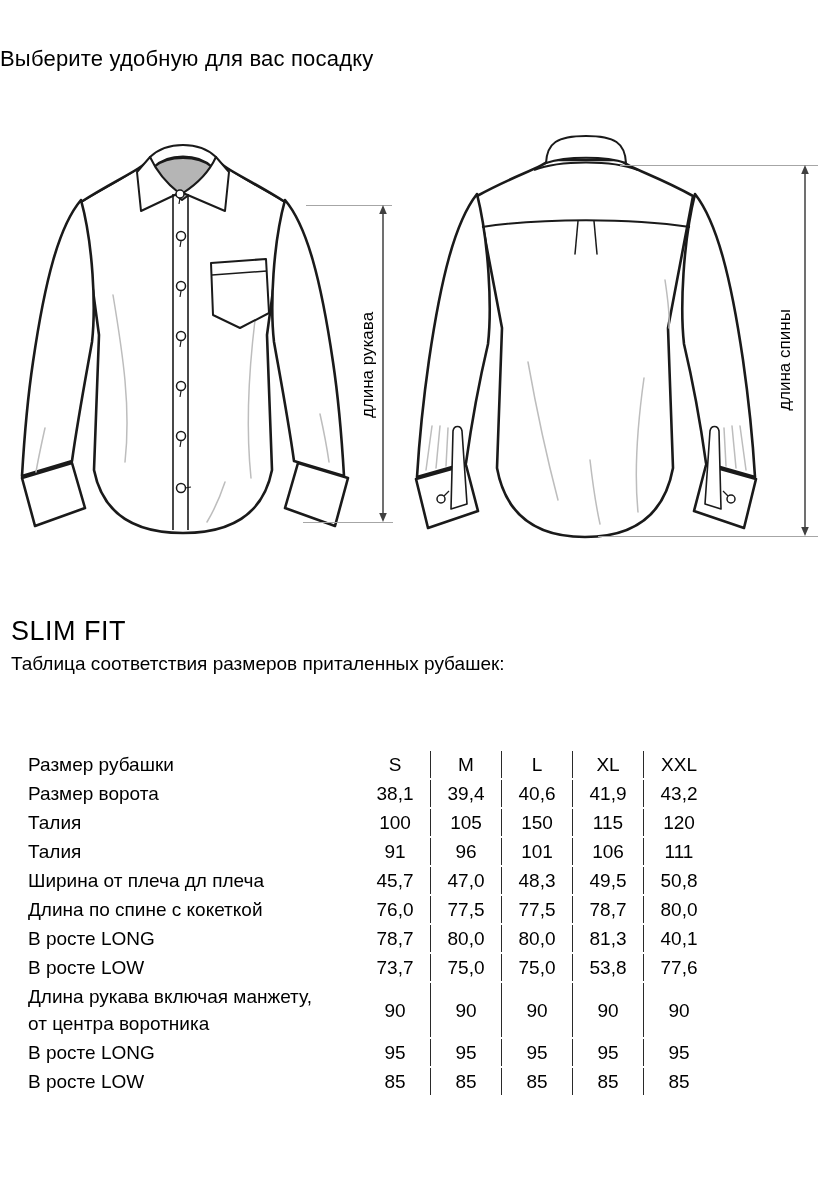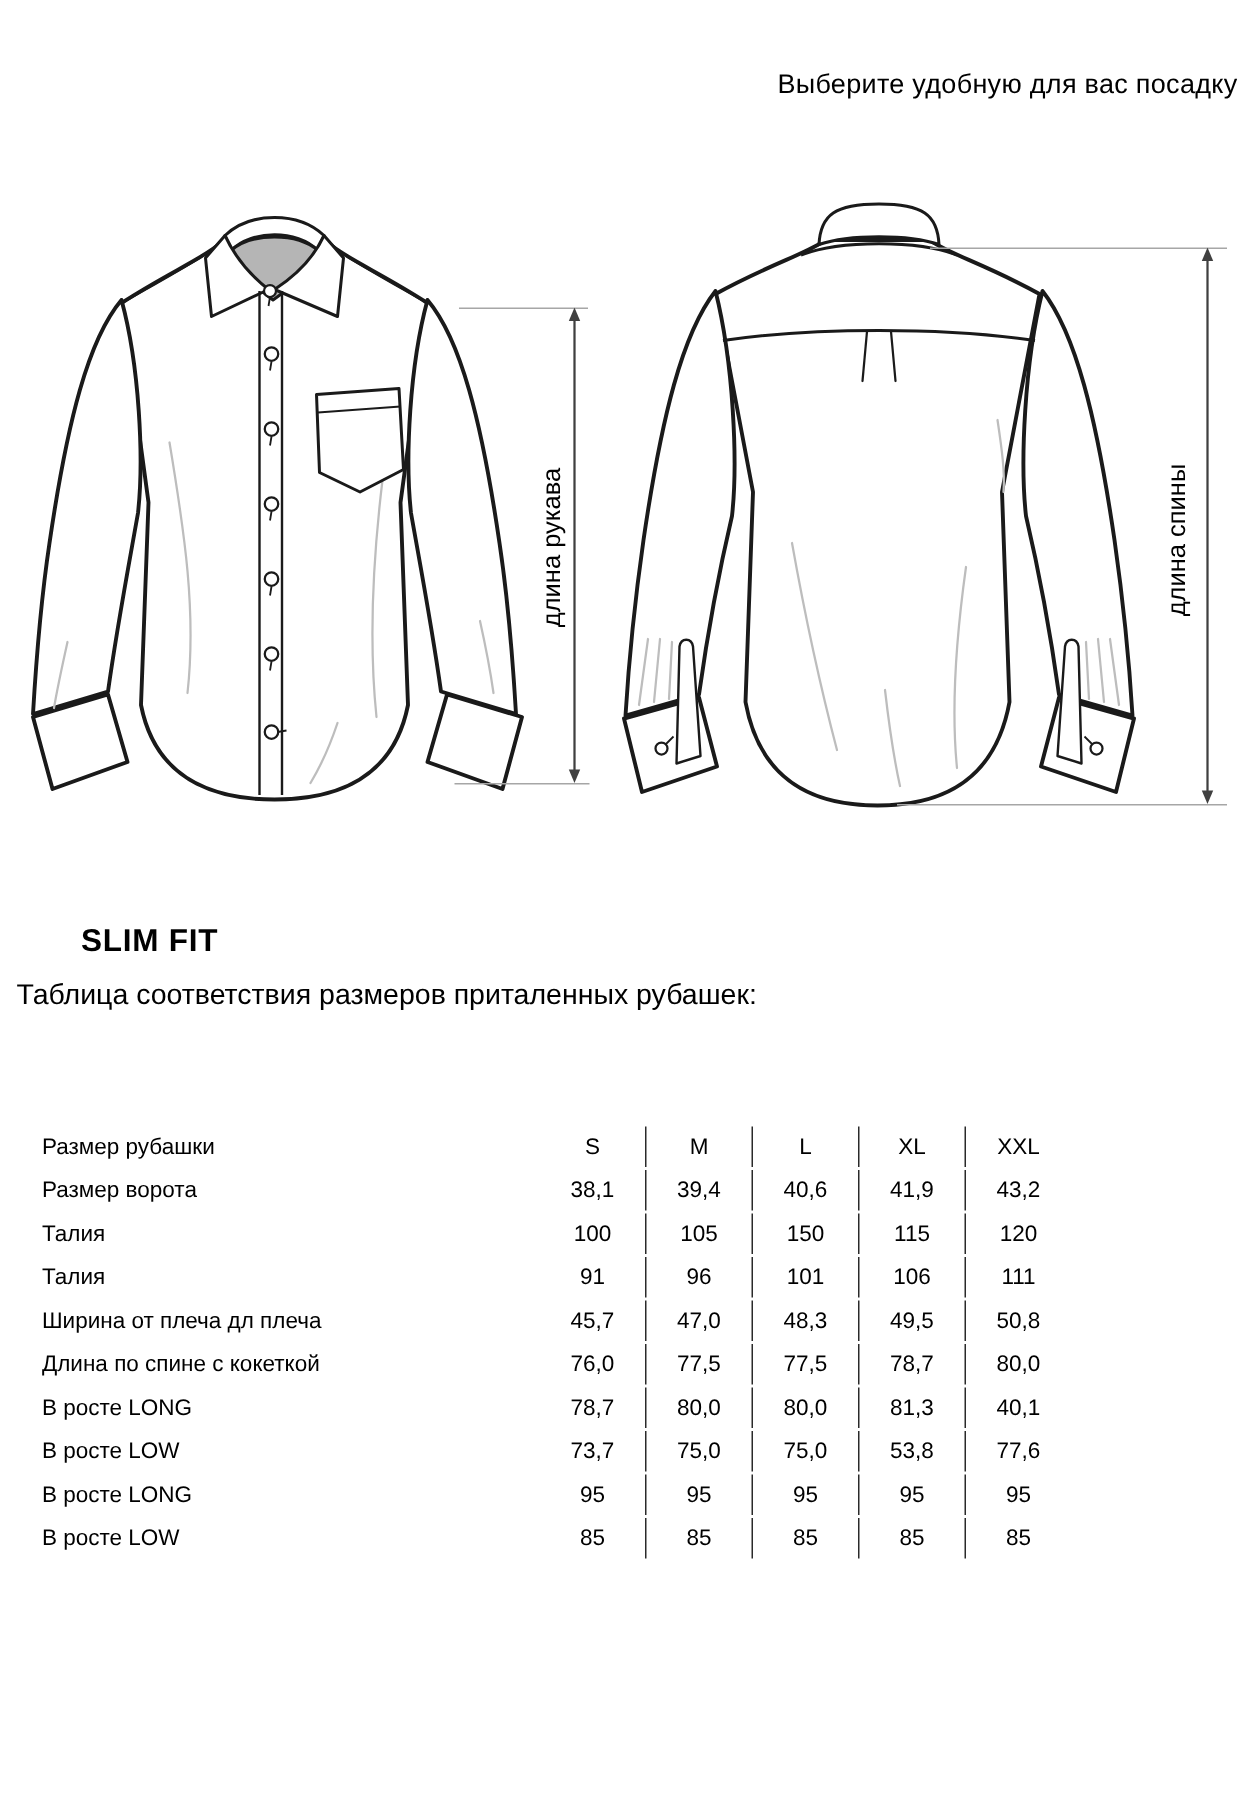--- a/index.html
+++ b/index.html
@@ -1,29 +1,29 @@
 <!DOCTYPE html>
 <html><head>
 <meta charset="utf-8">
 <style>
   html,body{margin:0;padding:0;background:#ffffff;}
   #page{position:relative;width:825px;height:1200px;background:#ffffff;overflow:hidden;
         font-family:"Liberation Sans",sans-serif;color:#000;}
-  .title{position:absolute;top:46px;left:0;width:100%;text-align:right;
-         font-size:18px;letter-spacing:0.2px;}
+  .title{position:absolute;top:46px;left:0;width:100%;text-align:left;
+         font-size:22px;letter-spacing:0.2px;}
   .shirt-svg{position:absolute;}
   .guide{position:absolute;height:1px;background:#a6a6a6;}
   .dim-arrow{position:absolute;}
   .dim-label{position:absolute;font-size:17px;color:#000;white-space:nowrap;
              transform:translate(-50%,-50%) rotate(-90deg);}
-  .heading{position:absolute;left:11px;top:616px;font-size:21px;font-weight:bold;
-           letter-spacing:0.5px;margin-left:43px;}
+  .heading{position:absolute;left:11px;top:616px;font-size:27px;font-weight:normal;
+           letter-spacing:0.5px;}
   .subheading{position:absolute;left:11px;top:653px;font-size:19px;}
   table.size-table{position:absolute;left:28px;top:749px;border-collapse:separate;
-                   border-spacing:0 2px;font-size:15px;color:#000;}
+                   border-spacing:0 2px;font-size:19px;color:#000;}
   .size-table td{padding:0;height:27px;vertical-align:middle;line-height:27px;}
   .size-table td.lbl{width:332px;text-align:left;white-space:pre-line;}
   .size-table td.val{width:70px;text-align:center;}
   .size-table td.div{border-left:1px solid #2a2a2a;}
 </style>
 </head>
 <body>
 
 <div id="page">
 
@@ -201,20 +201,29 @@
         </tr>
         <tr>
           <td class="lbl">В росте LOW</td>
           <td class="val">73,7</td>
           <td class="val div">75,0</td>
           <td class="val div">75,0</td>
           <td class="val div">53,8</td>
           <td class="val div">77,6</td>
         </tr>
         <tr>
+          <td class="lbl">Длина рукава включая манжету,
+от центра воротника</td>
+          <td class="val">90</td>
+          <td class="val div">90</td>
+          <td class="val div">90</td>
+          <td class="val div">90</td>
+          <td class="val div">90</td>
+        </tr>
+        <tr>
           <td class="lbl">В росте LONG</td>
           <td class="val">95</td>
           <td class="val div">95</td>
           <td class="val div">95</td>
           <td class="val div">95</td>
           <td class="val div">95</td>
         </tr>
         <tr>
           <td class="lbl">В росте LOW</td>
           <td class="val">85</td>

